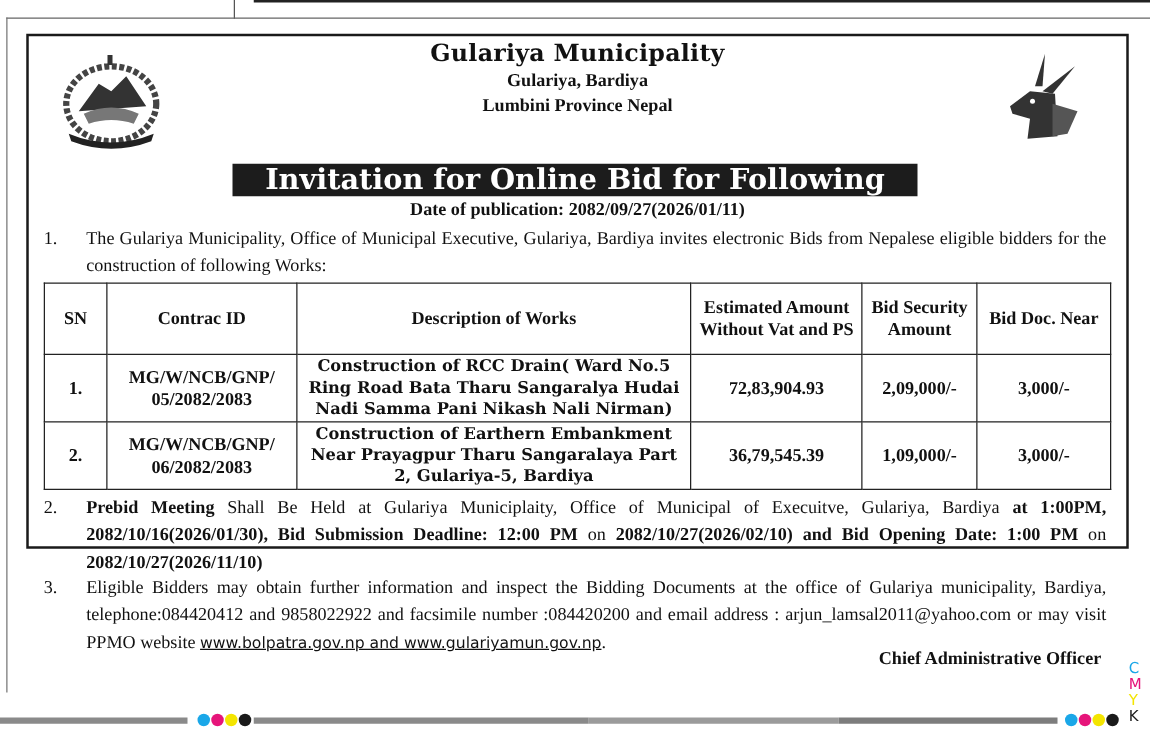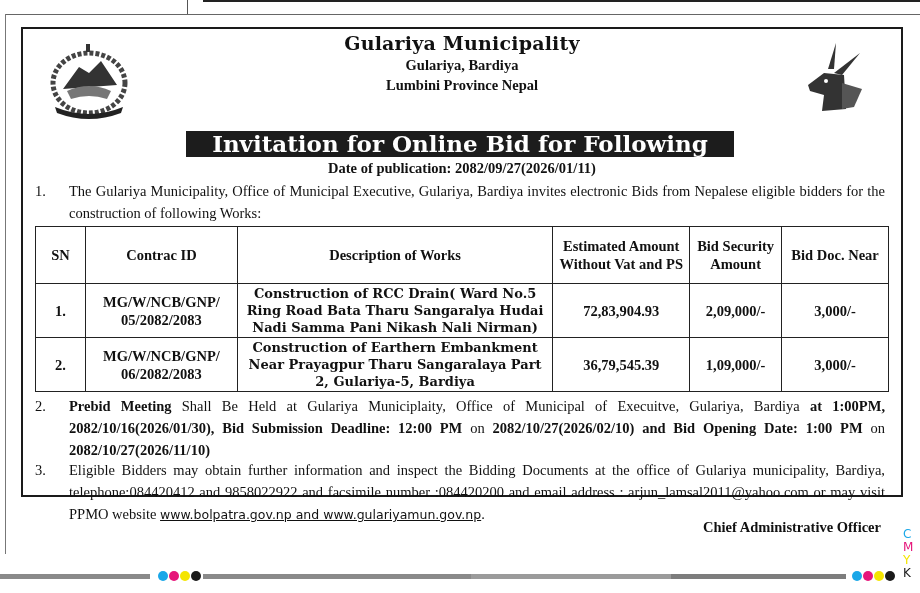--- a/index.html
+++ b/index.html
@@ -8,21 +8,21 @@
     background: #ffffff; color: #111;
     font-family: "Liberation Serif", "DejaVu Serif", serif;
   }
   
   .top-line { position: absolute; left: 203px; top: 0; width: 717px; height: 2px; background: #222; }
   .top-vline { position: absolute; left: 187px; top: 0; width: 1px; height: 15px; background: #555; }
   .outer-hline { position: absolute; left: 5px; top: 14px; width: 915px; height: 1px; background: #666; }
   .outer-vline { position: absolute; left: 5px; top: 14px; width: 1px; height: 540px; background: #777; }
 
   .notice {
-    position: absolute; left: 21px; top: 27px; width: 882px; height: 470px;
+    position: absolute; left: 21px; top: 27px; width: 882px; height: 412px;
     border: 2px solid #1a1a1a; box-sizing: border-box;
   }
   .emblem-left { position: absolute; left: 22px; top: 12px; width: 88px; height: 80px; }
   .emblem-right { position: absolute; left: 775px; top: 10px; width: 70px; height: 78px; }
 
   .head { position: absolute; left: 0; right: 0; top: 2px; text-align: center; }
   .h1 { font-family: "DejaVu Serif", serif; font-weight: bold; font-size: 19px; line-height: 24px; letter-spacing: 0.2px; }
   .h2 { font-family: "DejaVu Serif", serif; font-weight: bold; font-size: 19px; line-height: 22px; letter-spacing: 0.2px; }
   .h3 { font-weight: bold; font-size: 14.5px; line-height: 20px; }
   .banner {

